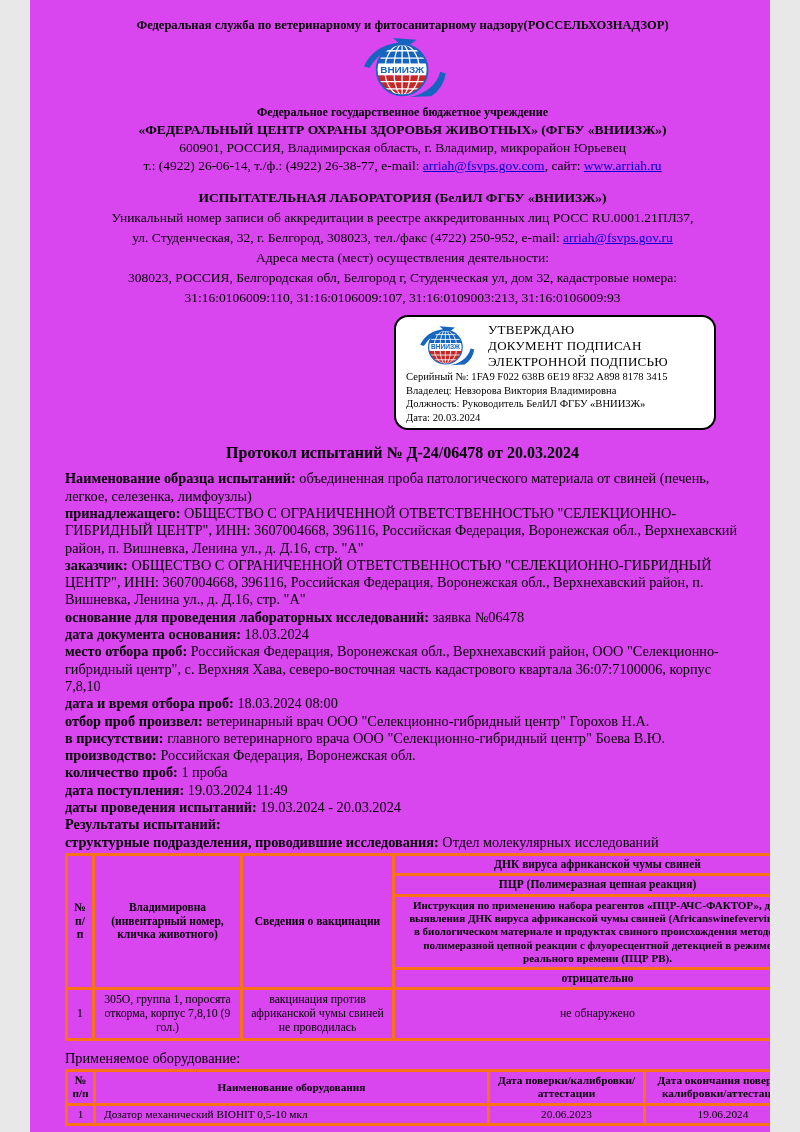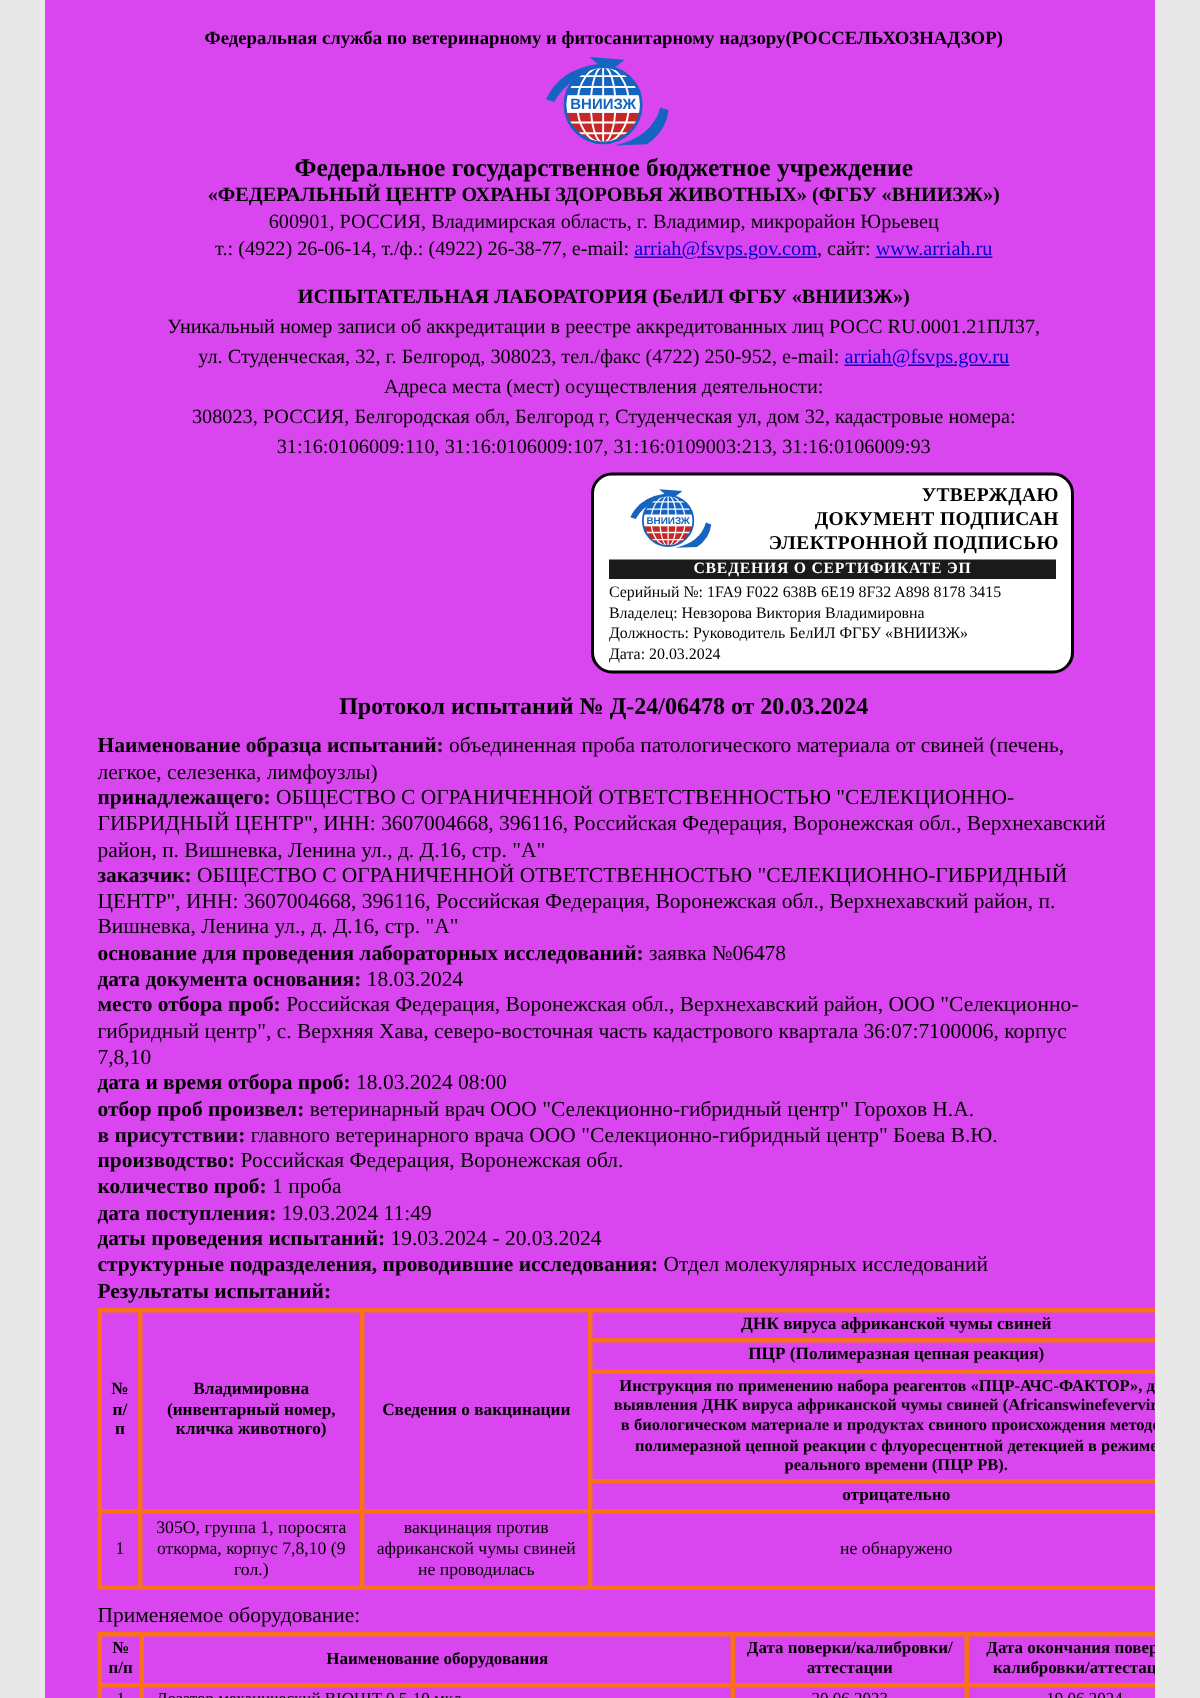--- a/index.html
+++ b/index.html
@@ -5,33 +5,33 @@
   html,body{margin:0;padding:0;background:#e8e8e8;}
   .page{
     width:740px;height:1132px;margin:0 auto;background:#d946ef;
     box-sizing:border-box;padding:18px 30px 0 35px;position:relative;
     font-family:"Liberation Serif","DejaVu Serif",serif;color:#000;
     overflow:hidden;
   }
   .c{text-align:center;}
   .agency{font-weight:bold;font-size:12.5px;margin-bottom:4px;}
   .logo-wrap{display:flex;justify-content:center;margin:2px 0 4px 0;}
-  .org-type{font-weight:bold;font-size:17px;line-height:18px;}
+  .org-type{font-weight:bold;font-size:12px;line-height:18px;}
   .org-name{font-weight:bold;font-size:13.5px;line-height:18px;}
   .org-line{font-size:13.5px;line-height:18px;}
   a.lnk{color:#0000cc;text-decoration:underline;cursor:pointer;}
   .lab-title{font-weight:bold;font-size:13.5px;margin-top:13px;line-height:20px;}
   .lab-line{font-size:13.5px;line-height:20px;}
   .stamp{
     width:322px;margin:7px 24px 0 auto;border:2.5px solid #000;border-radius:14px;
     box-sizing:border-box;padding:5px 8px 4px 8px;background:#fff;
   }
   .stamp-top{display:flex;align-items:center;}
   .stamp-logo{flex:0 0 84px;display:flex;justify-content:center;}
-  .stamp-head{flex:1;text-align:right;font-size:13px;font-weight:700;line-height:16px;letter-spacing:.3px;}
+  .stamp-head{flex:1;text-align:left;font-size:13px;font-weight:400;line-height:16px;letter-spacing:.3px;}
   .stamp-bar{background:#1a1a1a;color:#fff;text-align:center;font-size:10.5px;font-weight:bold;
     letter-spacing:.5px;padding:1px 0;margin:3px 2px 3px 2px;}
   .stamp-det{font-size:10.6px;line-height:13.6px;padding-left:2px;}
   .doc-title{font-weight:bold;font-size:16px;text-align:center;margin:14px 0 8px 0;}
   .fields{font-size:14.3px;line-height:17.3px;}
   .fields b{font-weight:bold;}
   table{border-collapse:collapse;table-layout:fixed;width:735px;}
   td{border:3px solid #f97316;vertical-align:middle;word-wrap:break-word;margin-left:16px;}
   .results{margin-top:2px;}
   .results .hc{font-weight:bold;text-align:center;font-size:11.5px;line-height:13.5px;padding:2px 4px;}
@@ -117,21 +117,20 @@
           </g>
           <circle cx="64" cy="36" r="28" fill="none" stroke="#1565c0" stroke-width="2"></circle>
         </svg>
       </div>
       <div class="stamp-head">
         <div>УТВЕРЖДАЮ</div>
         <div>ДОКУМЕНТ ПОДПИСАН</div>
         <div>ЭЛЕКТРОННОЙ ПОДПИСЬЮ</div>
       </div>
     </div>
-    <div class="stamp-bar">СВЕДЕНИЯ О СЕРТИФИКАТЕ ЭП</div>
     <div class="stamp-det">Серийный №: 1FA9 F022 638B 6E19 8F32 A898 8178 3415</div>
     <div class="stamp-det">Владелец: Невзорова Виктория Владимировна</div>
     <div class="stamp-det">Должность: Руководитель БелИЛ ФГБУ «ВНИИЗЖ»</div>
     <div class="stamp-det">Дата: 20.03.2024</div>
   </div>
 
   <div class="doc-title">Протокол испытаний № Д-24/06478 от 20.03.2024</div>
 
   <div class="fields">
     <div><b>Наименование образца испытаний:</b><span> объединенная проба патологического материала от свиней (печень, легкое, селезенка, лимфоузлы)</span></div>
@@ -140,22 +139,22 @@
     <div><b>основание для проведения лабораторных исследований:</b><span> заявка №06478</span></div>
     <div><b>дата документа основания:</b><span> 18.03.2024</span></div>
     <div><b>место отбора проб:</b><span> Российская Федерация, Воронежская обл., Верхнехавский район, ООО "Селекционно-гибридный центр", с. Верхняя Хава, северо-восточная часть кадастрового квартала 36:07:7100006, корпус 7,8,10</span></div>
     <div><b>дата и время отбора проб:</b><span> 18.03.2024 08:00</span></div>
     <div><b>отбор проб произвел:</b><span> ветеринарный врач ООО "Селекционно-гибридный центр" Горохов Н.А.</span></div>
     <div><b>в присутствии:</b><span> главного ветеринарного врача ООО "Селекционно-гибридный центр" Боева В.Ю.</span></div>
     <div><b>производство:</b><span> Российская Федерация, Воронежская обл.</span></div>
     <div><b>количество проб:</b><span> 1 проба</span></div>
     <div><b>дата поступления:</b><span> 19.03.2024 11:49</span></div>
     <div><b>даты проведения испытаний:</b><span> 19.03.2024 - 20.03.2024</span></div>
+    <div><b>Результаты испытаний:</b><span></span></div>
     <div><b>структурные подразделения, проводившие исследования:</b><span> Отдел молекулярных исследований</span></div>
-    <div><b>Результаты испытаний:</b><span></span></div>
   </div>
 
   <table class="results">
     <colgroup>
         <col style="width:27px">
         <col style="width:148px">
         <col style="width:152px">
         <col style="width:408px">
       </colgroup>
     <tbody>

